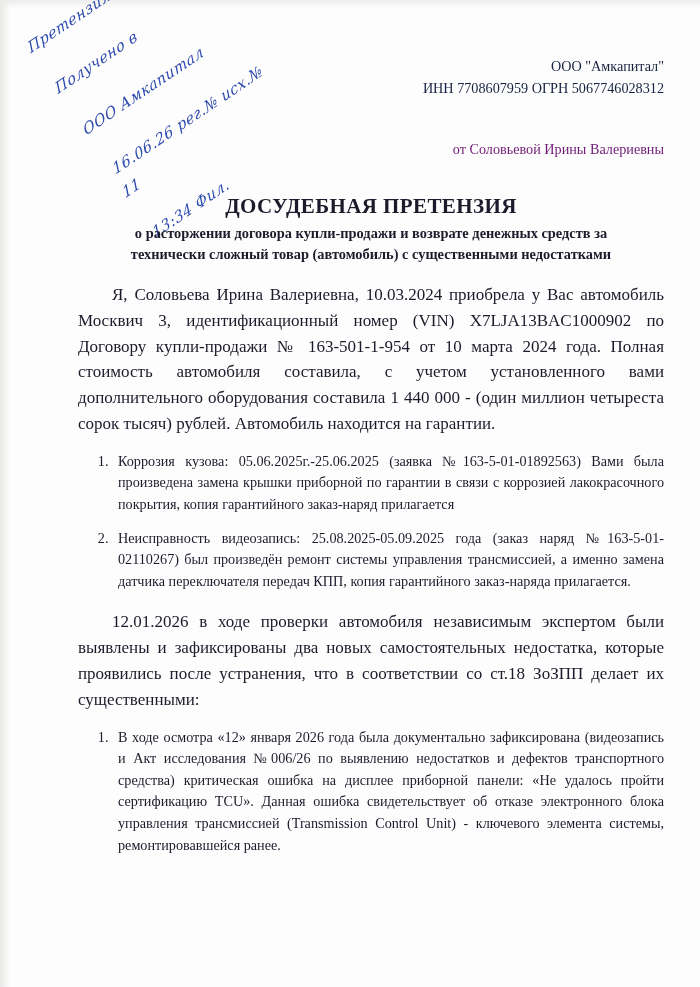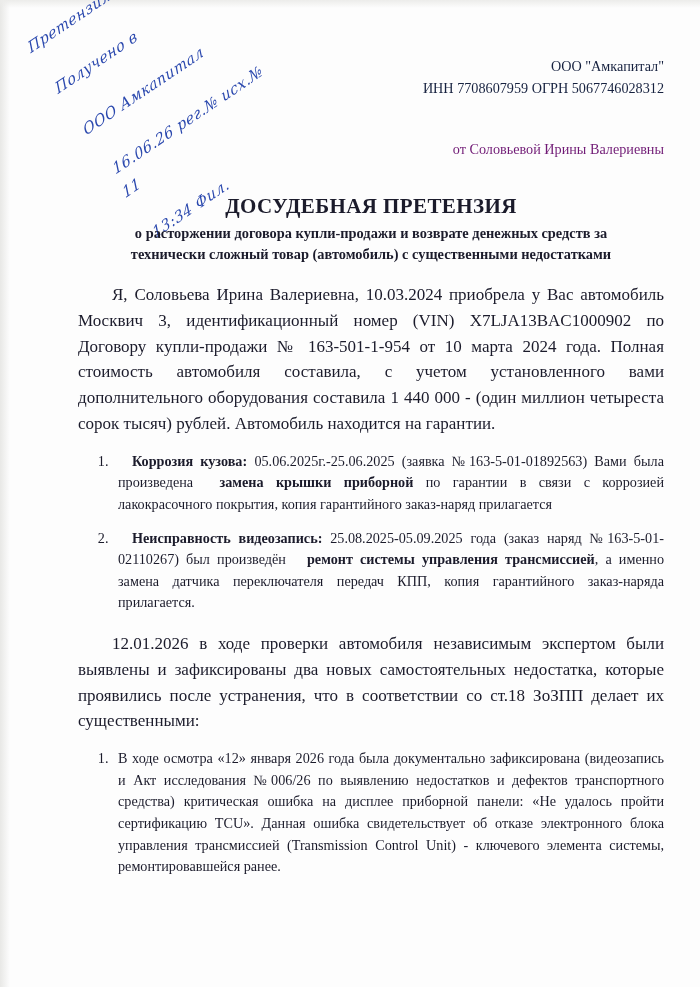--- a/index.html
+++ b/index.html
@@ -92,21 +92,21 @@
     margin: 14px 0 0 0;
     padding-left: 34px;
     font-size: 14.2px;
     line-height: 1.52;
   }
   ol.numlist > li {
     text-align: justify;
     margin-bottom: 12px;
     padding-left: 6px;
   }
-  b { font-weight: bold; margin-left: 14px; }
+  b { font-weight: normal; }
 
   
   .handwriting {
     position: absolute;
     left: 8px;
     top: 18px;
     width: 190px;
     transform: rotate(-34deg);
     transform-origin: left top;
     color: #1a3aa8;

